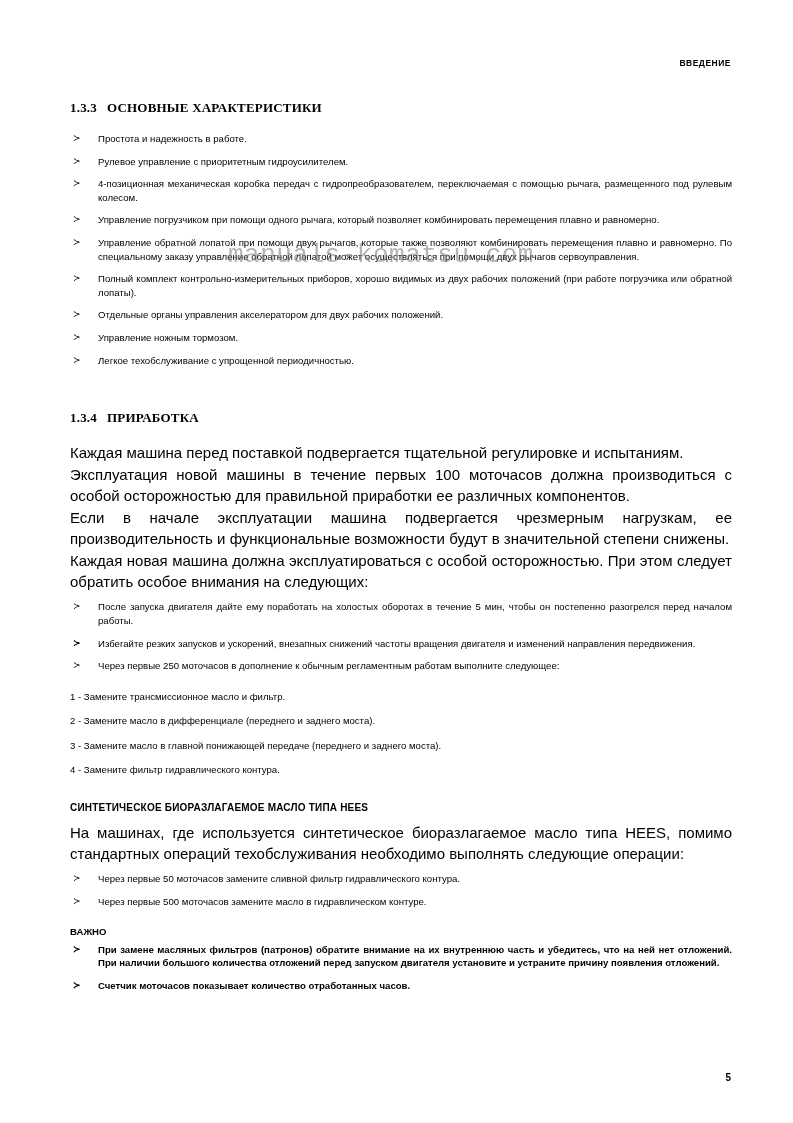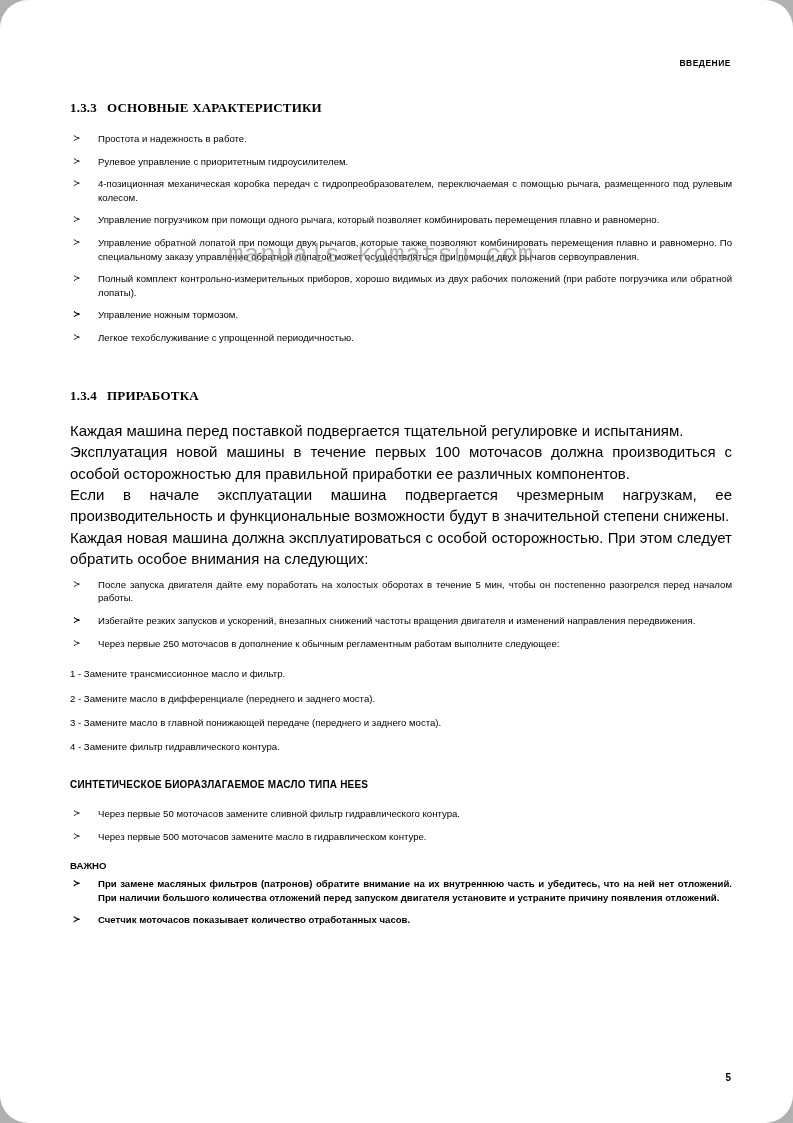--- a/index.html
+++ b/index.html
@@ -10,21 +10,20 @@
   .page {
     position: relative;
     width: 793px;
     height: 1123px;
     background: #ffffff;
     margin: 0 auto;
     font-family: "Liberation Sans", sans-serif;
     color: #000000;
     overflow: hidden;
     box-sizing: border-box;
-    border-radius: 28px;
   }
   .header {
     position: absolute;
     top: 58px;
     right: 62px;
     font-size: 8.5px;
     font-weight: bold;
     letter-spacing: 0.5px;
   }
   .content {
@@ -127,21 +126,21 @@
       <span class="num">1.3.3</span><span>ОСНОВНЫЕ ХАРАКТЕРИСТИКИ</span>
     </h2>
 
     <ul class="bullet-list">
       <li><span class="marker">≻</span><span>Простота и надежность в работе.</span></li>
       <li><span class="marker">≻</span><span>Рулевое управление с приоритетным гидроусилителем.</span></li>
       <li><span class="marker">≻</span><span>4-позиционная механическая коробка передач с гидропреобразователем, переключаемая с помощью рычага, размещенного под рулевым колесом.</span></li>
       <li><span class="marker">≻</span><span>Управление погрузчиком при помощи одного рычага, который позволяет комбинировать перемещения плавно и равномерно.</span></li>
       <li><span class="marker">≻</span><span>Управление обратной лопатой при помощи двух рычагов, которые также позволяют комбинировать перемещения плавно и равномерно. По специальному заказу управление обратной лопатой может осуществляться при помощи двух рычагов сервоуправления.</span></li>
       <li><span class="marker">≻</span><span>Полный комплект контрольно-измерительных приборов, хорошо видимых из двух рабочих положений (при работе погрузчика или обратной лопаты).</span></li>
-      <li><span class="marker">≻</span></li>
+      <li><span class="marker">≻</span><span>Отдельные органы управления акселератором для двух рабочих положений.</span></li>
       <li><span class="marker">≻</span><span>Управление ножным тормозом.</span></li>
       <li><span class="marker">≻</span><span>Легкое техобслуживание с упрощенной периодичностью.</span></li>
     </ul>
 
     <div class="spacer-lg"></div>
 
     <h2 class="section-title">
       <span class="num">1.3.4</span><span>ПРИРАБОТКА</span>
     </h2>
 
@@ -166,20 +165,21 @@
     <div>
       <div class="numbered-item">1 - Замените трансмиссионное масло и фильтр.</div>
       <div class="numbered-item">2 - Замените масло в дифференциале (переднего и заднего моста).</div>
       <div class="numbered-item">3 - Замените масло в главной понижающей передаче (переднего и заднего моста).</div>
       <div class="numbered-item">4 - Замените фильтр гидравлического контура.</div>
     </div>
 
     <div class="spacer-md"></div>
 
     <h3 class="sub-head">СИНТЕТИЧЕСКОЕ БИОРАЗЛАГАЕМОЕ МАСЛО ТИПА HEES</h3>
+    <p class="para">На машинах, где используется синтетическое биоразлагаемое масло типа HEES, помимо стандартных операций техобслуживания необходимо выполнять следующие операции:</p>
 
     <div class="spacer-sm"></div>
 
     <ul class="bullet-list">
       <li><span class="marker">≻</span><span>Через первые 50 моточасов замените сливной фильтр гидравлического контура.</span></li>
       <li><span class="marker">≻</span><span>Через первые 500 моточасов замените масло в гидравлическом контуре.</span></li>
     </ul>
 
     <div class="spacer-sm"></div>
 

